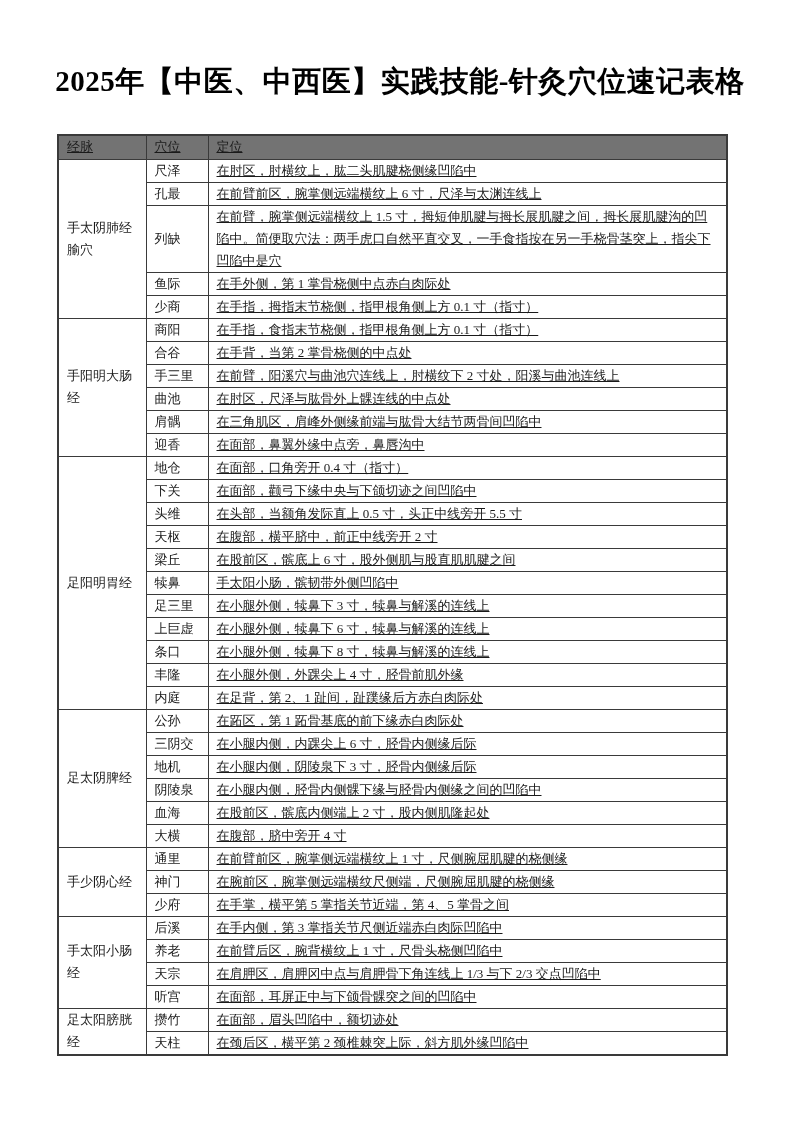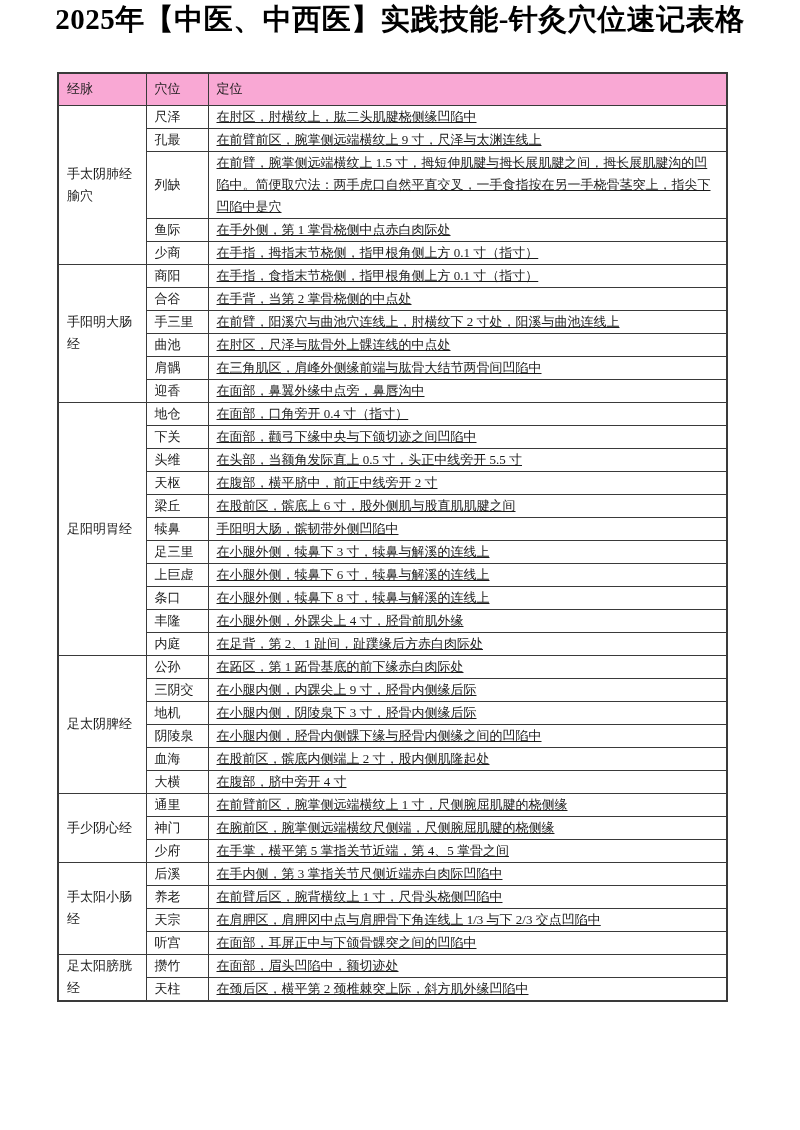--- a/index.html
+++ b/index.html
@@ -5,20 +5,21 @@
   * { margin: 0; padding: 0; box-sizing: border-box; }
   html, body { background: #ffffff; }
   body {
     width: 800px; height: 1130px;
     font-family: "Liberation Serif", "DejaVu Serif", serif;
     color: #1a1a1a;
     overflow: hidden;
   }
   .page { width: 800px; height: 1130px; position: relative; }
   .doc-title {
+    padding-top: 62px;
     text-align: center;
     font-size: 29px;
     font-weight: bold;
     color: #000;
     letter-spacing: 0.5px;
     white-space: nowrap;
   }
   table.acu {
     margin: 32px 0 0 57px;
     width: 669px;
@@ -32,22 +33,23 @@
   table.acu th, table.acu td {
     border: 1px solid #3a3a3a;
     font-size: 13px;
     line-height: 22px;
     font-weight: normal;
     text-align: left;
     vertical-align: middle;
     padding: 0 6px 0 8px;
   }
   table.acu thead th {
-    background: #f9a8d4;
-    height: 32px;
+    background: #737373;
+    height: 24px;
+    text-decoration: underline;
   }
   td.meridian {
     white-space: pre-line;
     line-height: 24px;
     padding-left: 8px;
   }
   td.point { height: 22px; }
   td.location { padding-left: 10px; text-decoration: underline; }
 </style>
 </head>
@@ -72,21 +74,21 @@
     </thead>
     <tbody>
         <tr>
           <td class="meridian" rowspan="5">手太阴肺经
 腧穴</td>
           <td class="point">尺泽</td>
           <td class="location">在肘区，肘横纹上，肱二头肌腱桡侧缘凹陷中</td>
         </tr>
         <tr>
           <td class="point">孔最</td>
-          <td class="location">在前臂前区，腕掌侧远端横纹上 9 寸，尺泽与太渊连线上</td>
+          <td class="location">在前臂前区，腕掌侧远端横纹上 6 寸，尺泽与太渊连线上</td>
         </tr>
         <tr>
           <td class="point">列缺</td>
           <td class="location">在前臂，腕掌侧远端横纹上 1.5 寸，拇短伸肌腱与拇长展肌腱之间，拇长展肌腱沟的凹陷中。简便取穴法：两手虎口自然平直交叉，一手食指按在另一手桡骨茎突上，指尖下凹陷中是穴</td>
         </tr>
         <tr>
           <td class="point">鱼际</td>
           <td class="location">在手外侧，第 1 掌骨桡侧中点赤白肉际处</td>
         </tr>
         <tr>
@@ -135,21 +137,21 @@
         <tr>
           <td class="point">天枢</td>
           <td class="location">在腹部，横平脐中，前正中线旁开 2 寸</td>
         </tr>
         <tr>
           <td class="point">梁丘</td>
           <td class="location">在股前区，髌底上 6 寸，股外侧肌与股直肌肌腱之间</td>
         </tr>
         <tr>
           <td class="point">犊鼻</td>
-          <td class="location">手阳明大肠，髌韧带外侧凹陷中</td>
+          <td class="location">手太阳小肠，髌韧带外侧凹陷中</td>
         </tr>
         <tr>
           <td class="point">足三里</td>
           <td class="location">在小腿外侧，犊鼻下 3 寸，犊鼻与解溪的连线上</td>
         </tr>
         <tr>
           <td class="point">上巨虚</td>
           <td class="location">在小腿外侧，犊鼻下 6 寸，犊鼻与解溪的连线上</td>
         </tr>
         <tr>
@@ -164,21 +166,21 @@
           <td class="point">内庭</td>
           <td class="location">在足背，第 2、1 趾间，趾蹼缘后方赤白肉际处</td>
         </tr>
         <tr>
           <td class="meridian" rowspan="6">足太阴脾经</td>
           <td class="point">公孙</td>
           <td class="location">在跖区，第 1 跖骨基底的前下缘赤白肉际处</td>
         </tr>
         <tr>
           <td class="point">三阴交</td>
-          <td class="location">在小腿内侧，内踝尖上 9 寸，胫骨内侧缘后际</td>
+          <td class="location">在小腿内侧，内踝尖上 6 寸，胫骨内侧缘后际</td>
         </tr>
         <tr>
           <td class="point">地机</td>
           <td class="location">在小腿内侧，阴陵泉下 3 寸，胫骨内侧缘后际</td>
         </tr>
         <tr>
           <td class="point">阴陵泉</td>
           <td class="location">在小腿内侧，胫骨内侧髁下缘与胫骨内侧缘之间的凹陷中</td>
         </tr>
         <tr>

